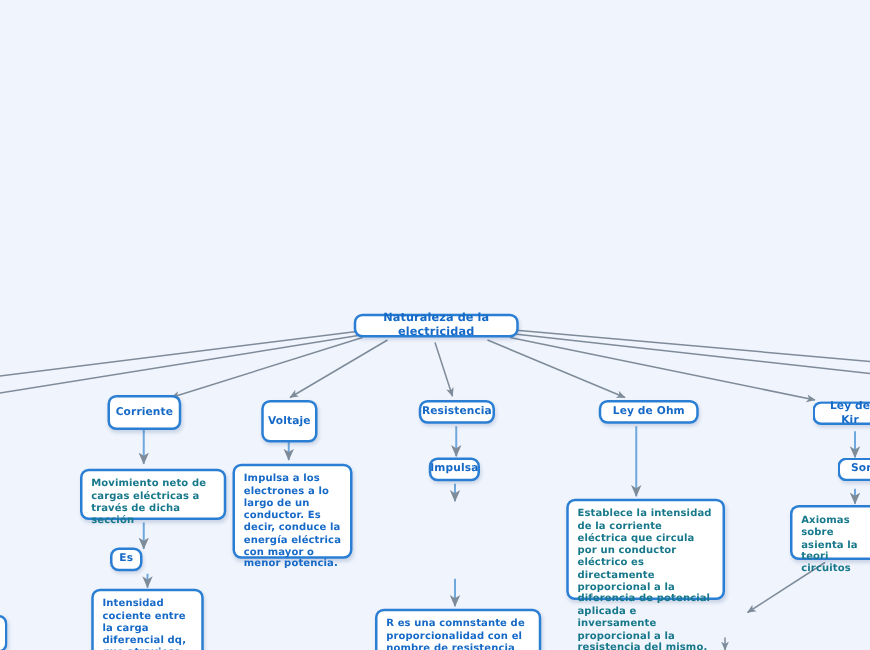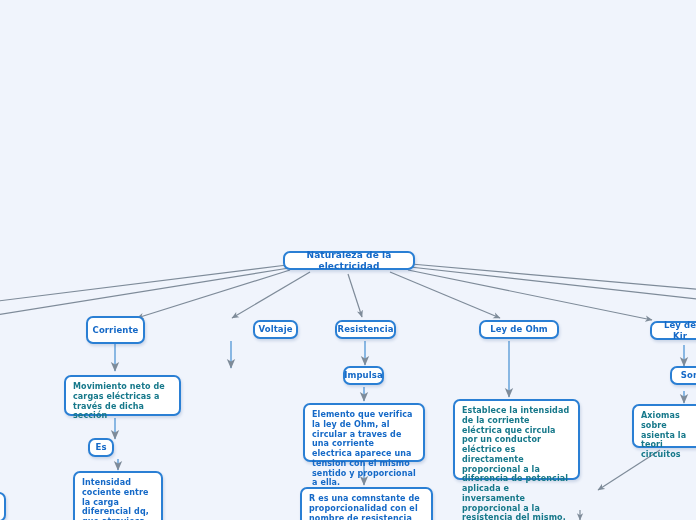--- a/index.html
+++ b/index.html
@@ -139,36 +139,36 @@
   </div>
 
   <div class="node center link" style="left:88px; top:438px; width:26px; height:19px;">
     <span>Es</span>
   </div>
 
   <div class="node leaf" style="left:73px; top:471px; width:90px; height:60px;">
     <span>Intensidad cociente entre la carga diferencial dq, que atraviesa la sección en un</span>
   </div>
 
-  <div class="node center branch" style="left:209px; top:320px; width:45px; height:19px;margin-left:44px;">
+  <div class="node center branch" style="left:209px; top:320px; width:45px; height:34px;">
     <span>Voltaje</span>
   </div>
 
+  <div class="node leaf" style="left:186px; top:371px; width:96px; height:76px;">
+    <span>Impulsa a los electrones a lo largo de un conductor. Es decir, conduce la energía eléctrica con mayor o menor potencia.</span>
+  </div>
 
   <div class="node center branch" style="left:335px; top:320px; width:61px; height:19px;">
     <span>Resistencia</span>
   </div>
 
   <div class="node center link" style="left:343px; top:366px; width:41px; height:19px;">
     <span>Impulsa</span>
   </div>
 
-  <div class="node leaf" style="left:303px; top:403px; width:122px; height:59px;">
-    <span>Elemento que verifica la ley de Ohm, al circular a traves de una corriente electrica aparece una tension con el mismo sentido y proporcional a ella.</span>
-  </div>
 
   <div class="node leaf" style="left:300px; top:487px; width:133px; height:44px;">
     <span>R es una comnstante de proporcionalidad con el nombre de resistencia</span>
   </div>
 
   <div class="node center branch" style="left:479px; top:320px; width:80px; height:19px;">
     <span>Ley de Ohm</span>
   </div>
 
   <div class="node leaf teal" style="left:453px; top:399px; width:127px; height:81px;">

